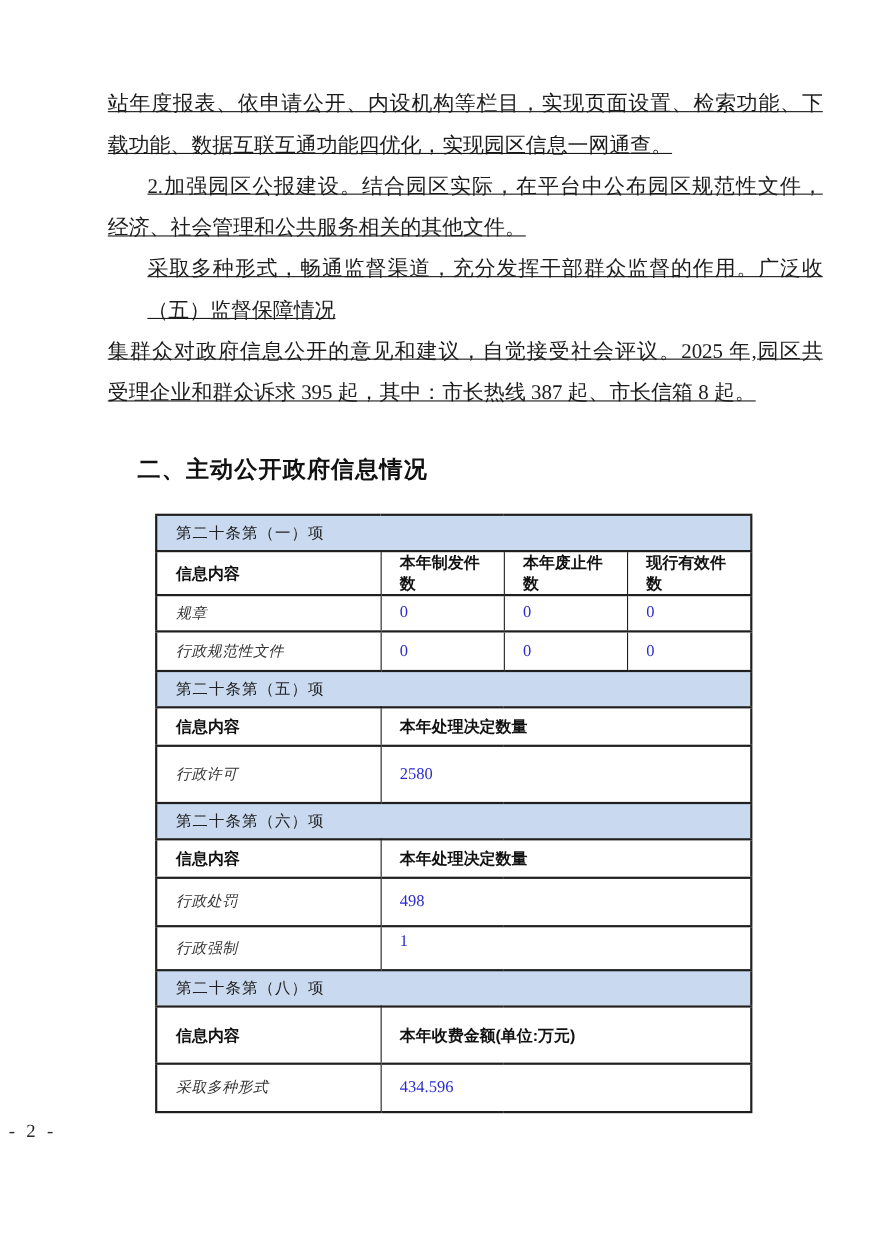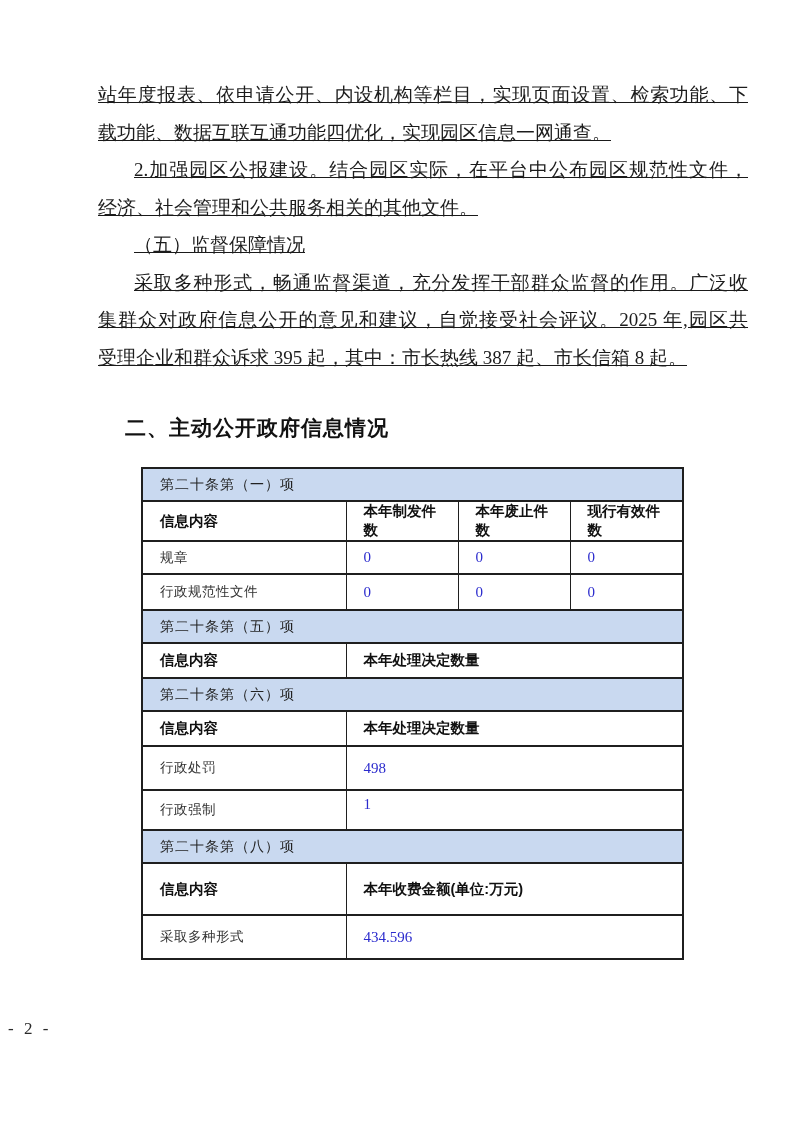--- a/index.html
+++ b/index.html
@@ -71,20 +71,21 @@
   tr.cols td {
     font-family: "Liberation Sans", "DejaVu Sans", sans-serif;
     font-weight: bold;
     font-size: 14.5px;
     color: #111;
   }
   td.label {
     font-size: 13.5px;
     color: #333;
     letter-spacing: 0.5px;
+    font-style: italic;
   }
   td.num {
     font-size: 15px;
     color: var(--num-blue, #2b2bcd);
   }
   td.num.top { vertical-align: top; padding-top: 5px; }
   .page-number {
     position: absolute;
     left: 8px;
     top: 1019px;
@@ -96,22 +97,22 @@
 </head>
 <body>
 
 <div class="page">
 
   <div class="body-text">
     <div class="line justify">站年度报表、依申请公开、内设机构等栏目，实现页面设置、检索功能、下</div>
     <div class="line">载功能、数据互联互通功能四优化，实现园区信息一网通查。</div>
     <div class="line indent justify">2.加强园区公报建设。结合园区实际，在平台中公布园区规范性文件，</div>
     <div class="line">经济、社会管理和公共服务相关的其他文件。</div>
+    <div class="line indent justify">采取多种形式，畅通监督渠道，充分发挥干部群众监督的作用。广泛收</div>
     <div class="line indent">（五）监督保障情况</div>
-    <div class="line indent justify">采取多种形式，畅通监督渠道，充分发挥干部群众监督的作用。广泛收</div>
     <div class="line justify">集群众对政府信息公开的意见和建议，自觉接受社会评议。2025 年,园区共</div>
     <div class="line">受理企业和群众诉求 395 起，其中：市长热线 387 起、市长信箱 8 起。</div>
   </div>
 
   <h2 class="heading">二、主动公开政府信息情况</h2>
 
   <table class="info-table">
     <colgroup>
       <col style="width:204px">
         <col style="width:112px">
@@ -142,20 +143,24 @@
       <td class="num">0</td>
     </tr>
 
     <tr class="band" style="height:33px">
       <td colspan="4">第二十条第（五）项</td>
     </tr>
     <tr class="cols" style="height:35px">
       <td>信息内容</td>
       <td colspan="3">本年处理决定数量</td>
     </tr>
+    <tr style="height:52px">
+      <td class="label">行政许可</td>
+      <td colspan="3" class="num">2580</td>
+    </tr>
 
     <tr class="band" style="height:33px">
       <td colspan="4">第二十条第（六）项</td>
     </tr>
     <tr class="cols" style="height:35px">
       <td>信息内容</td>
       <td colspan="3">本年处理决定数量</td>
     </tr>
     <tr style="height:44px">
       <td class="label">行政处罚</td>

